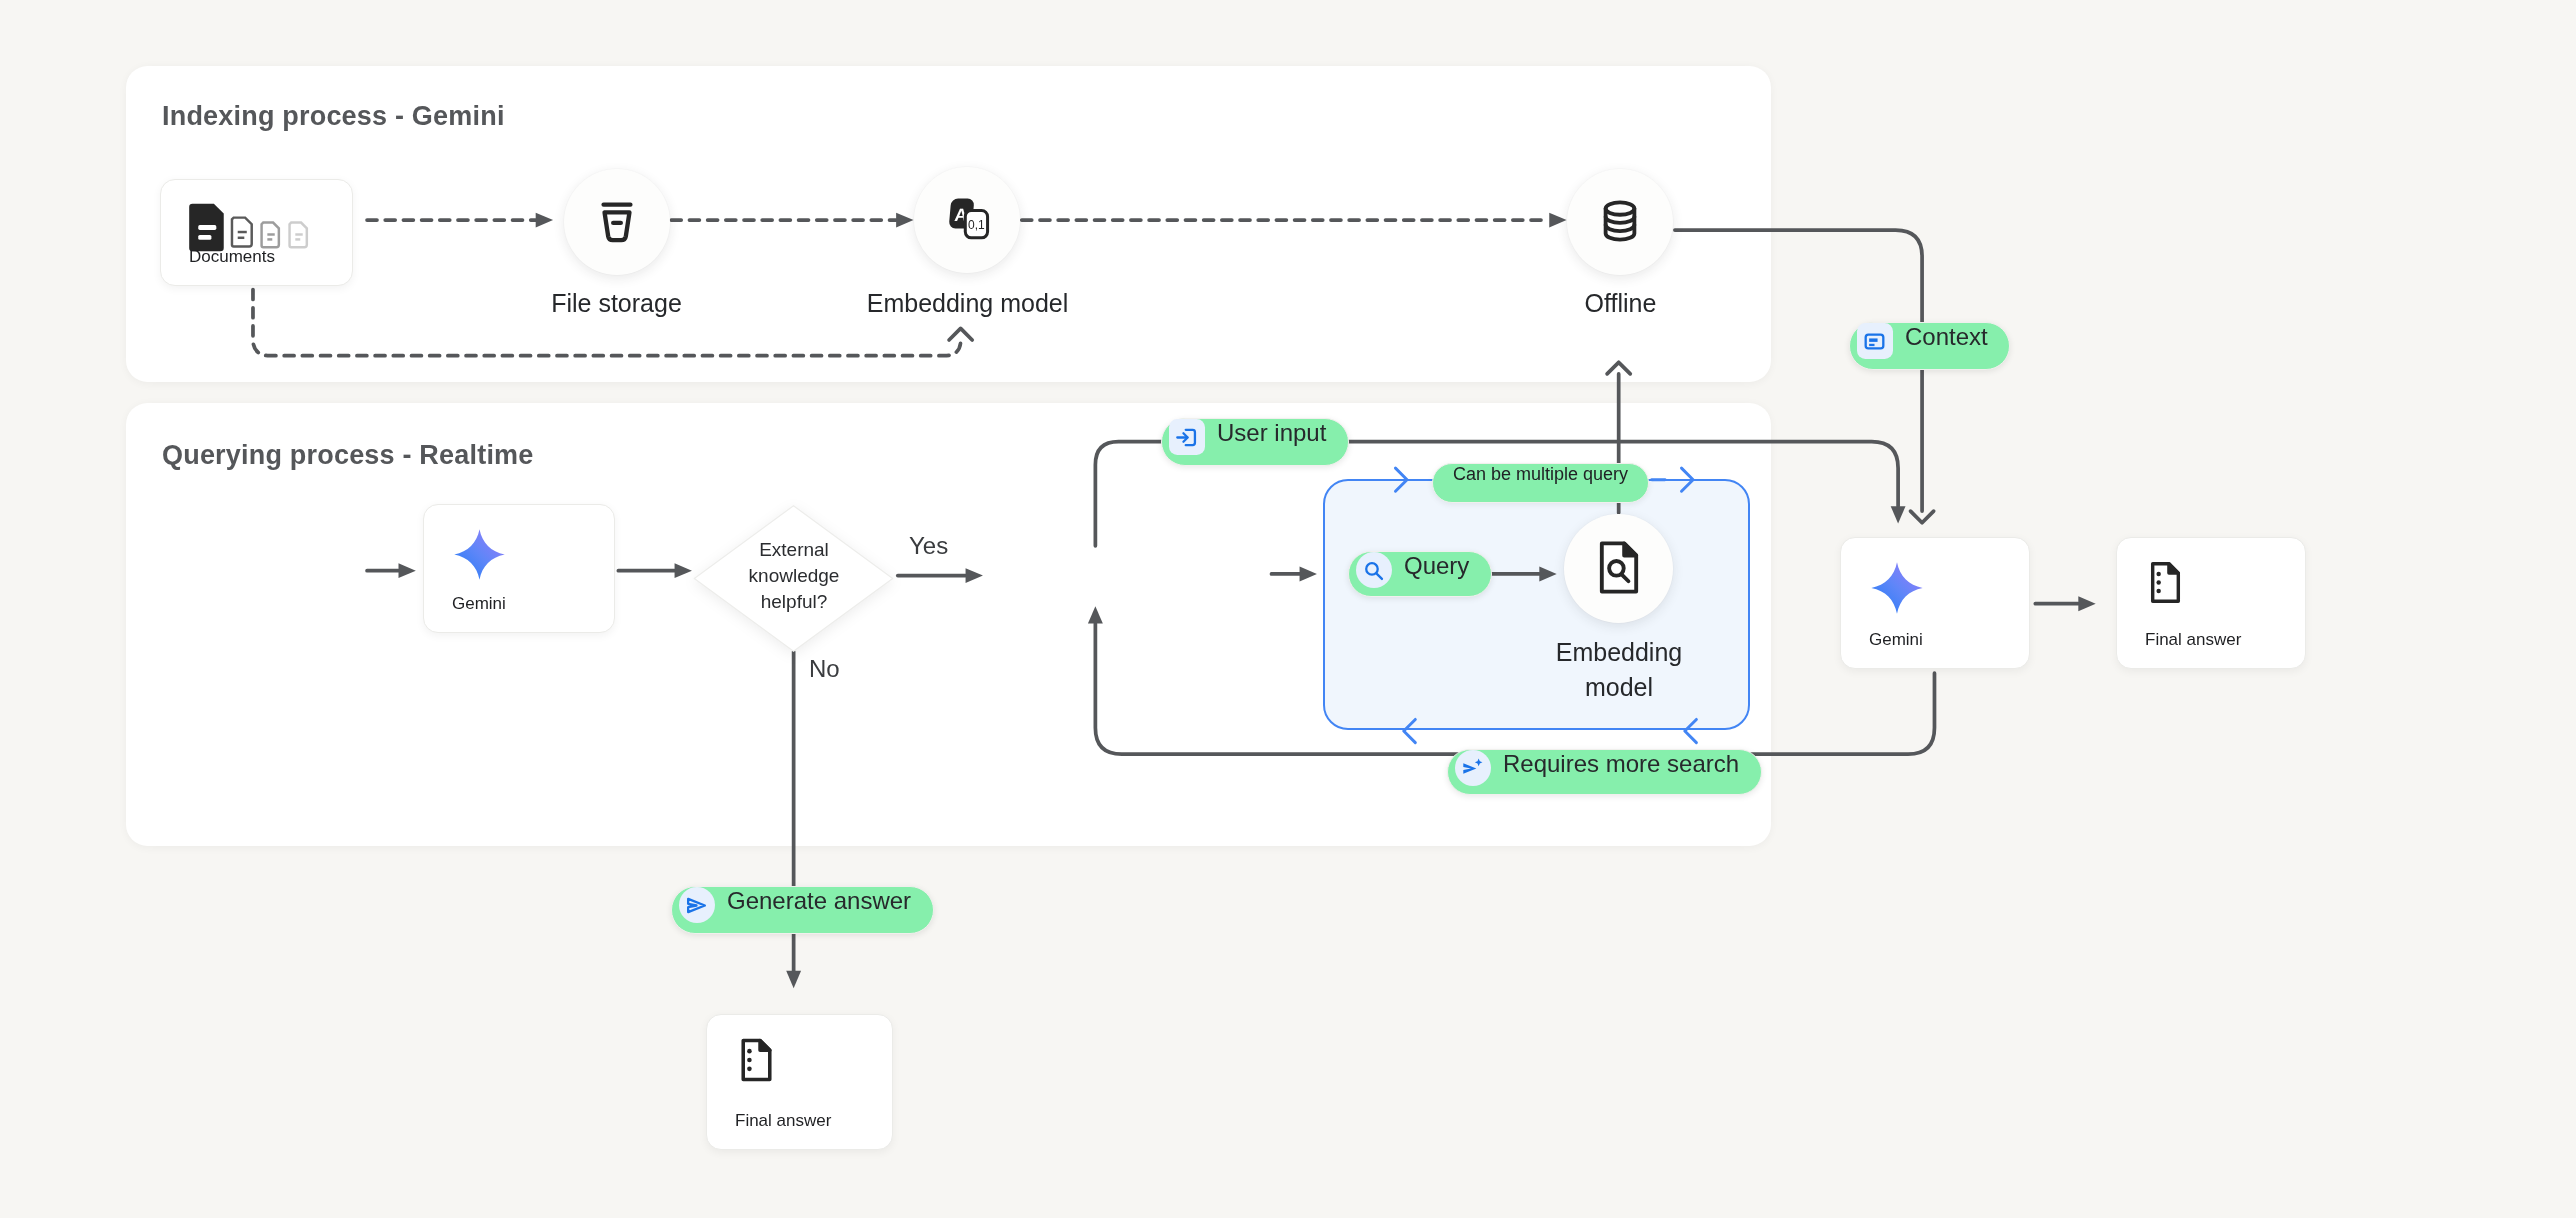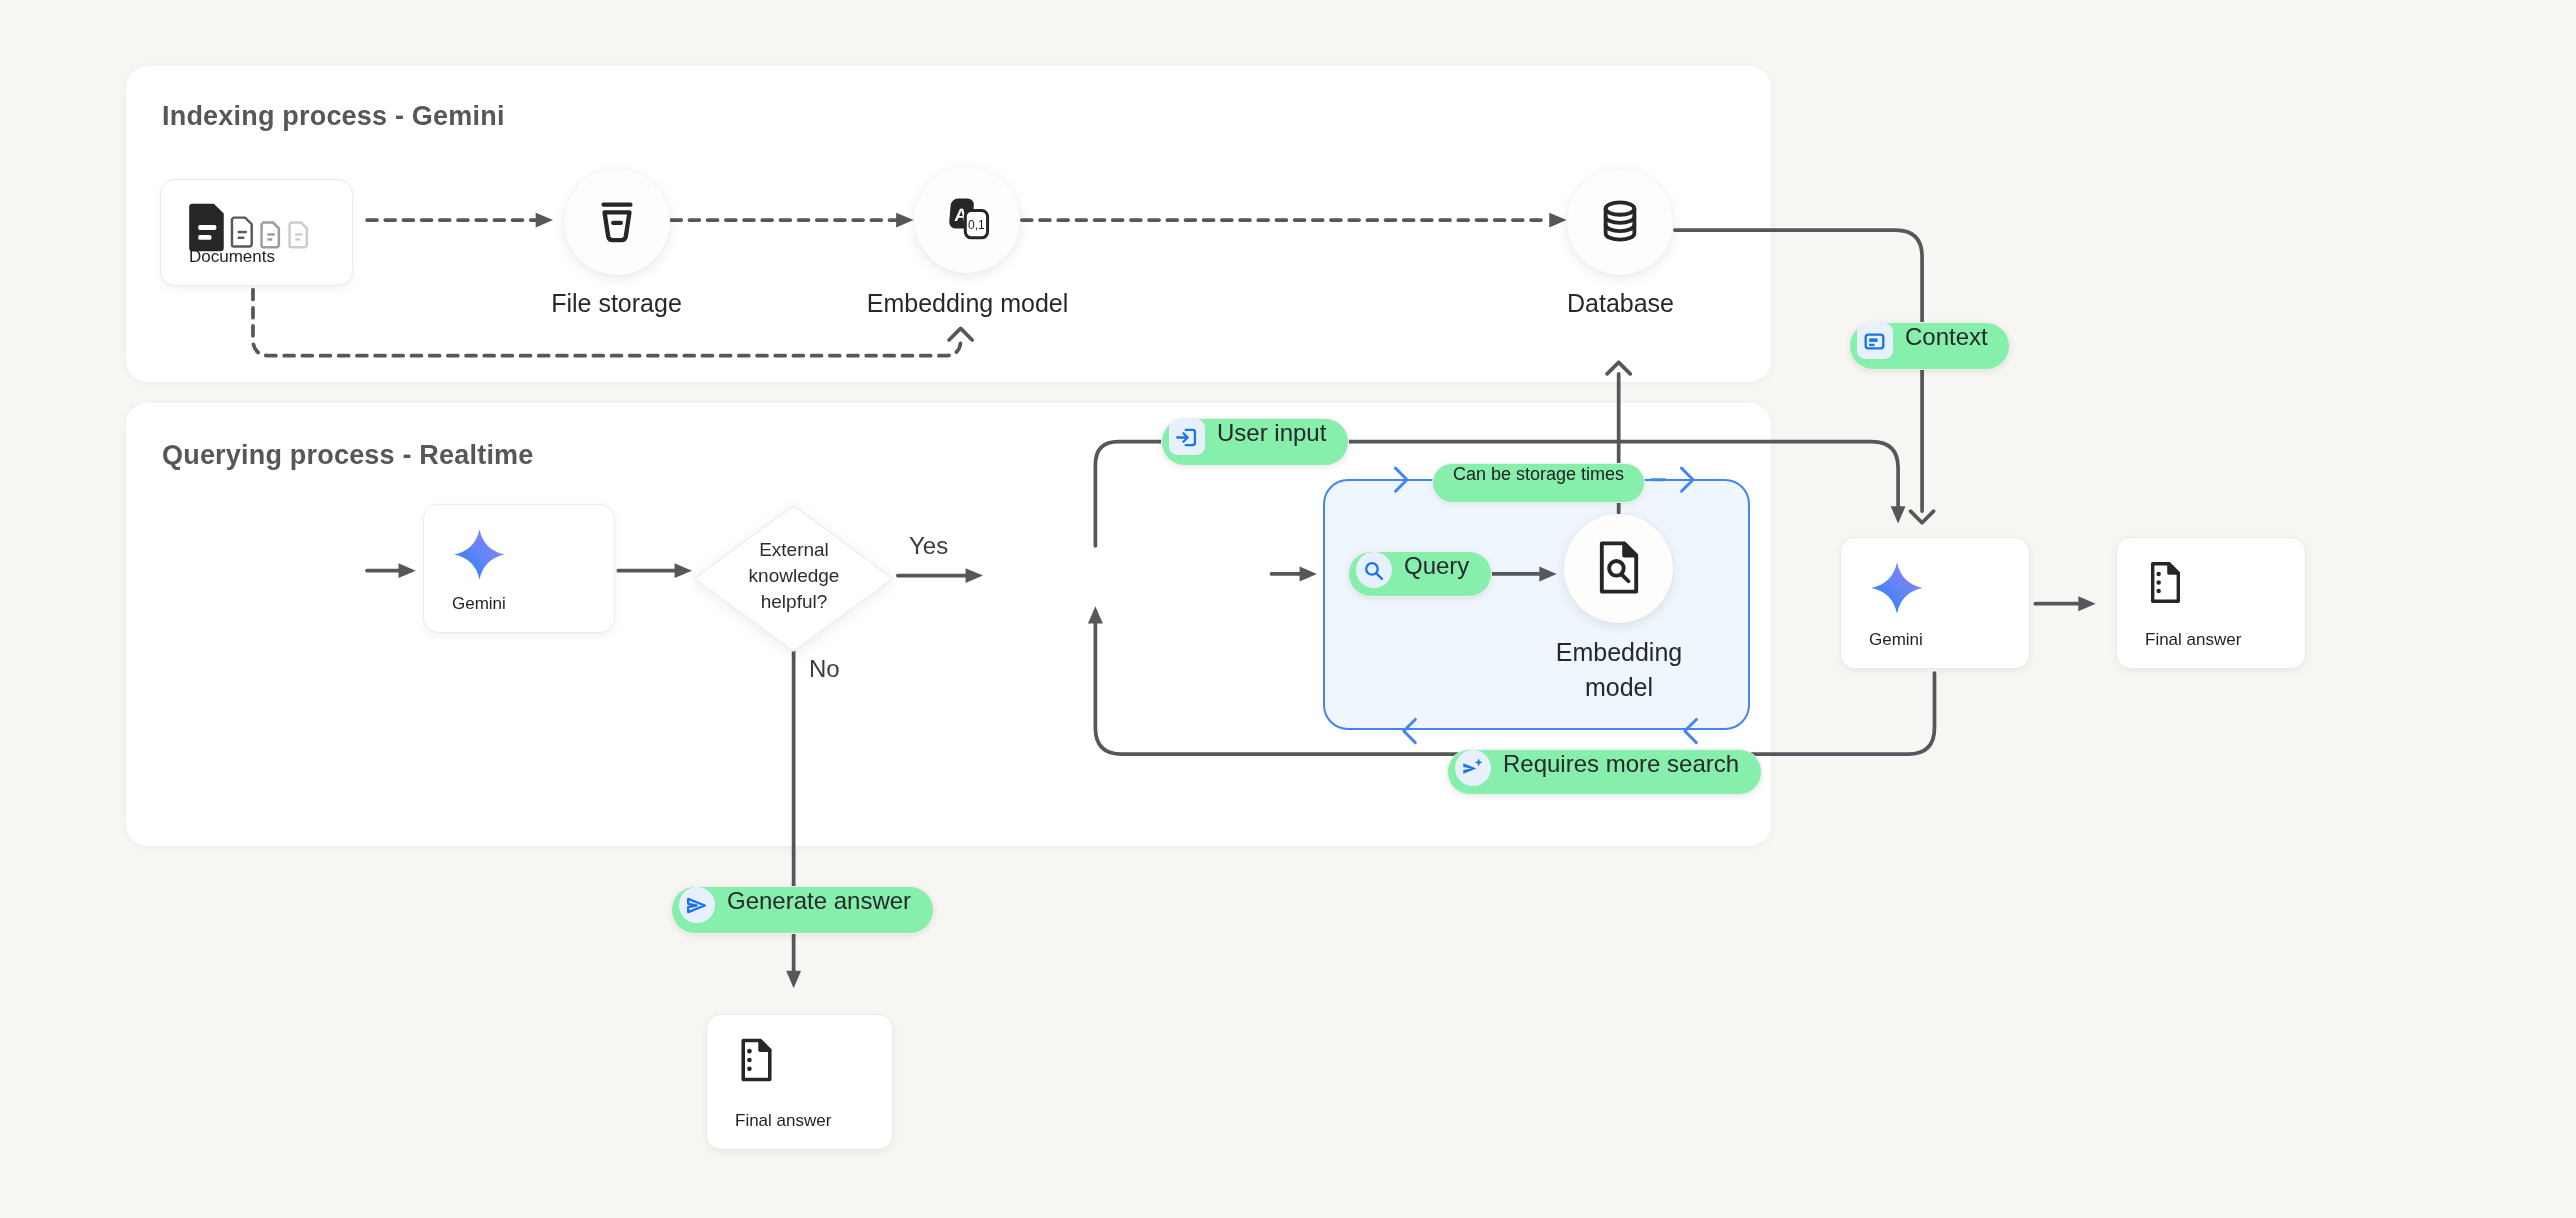--- a/index.html
+++ b/index.html
@@ -166,21 +166,21 @@
   <div class="circle-node" style="left:1567px; top:169px; width:106px; height:106px;">
     <span>
       <svg width="46" height="46" viewBox="0 0 48 48" fill="none" stroke="#262626" stroke-width="4" stroke-linecap="round">
         <ellipse cx="24" cy="11" rx="15" ry="6.5"></ellipse>
         <path d="M9,11 V37 A15,6.5 0 0 0 39,37 V11"></path>
         <path d="M9,19.5 A15,6.5 0 0 0 39,19.5"></path>
         <path d="M9,28 A15,6.5 0 0 0 39,28"></path>
       </svg>
     </span>
   </div>
-  <div class="circle-label" style="left:1488px; top:289px;">Database</div>
+  <div class="circle-label" style="left:1488px; top:289px;">Offline</div>
 
 
   <div class="card" style="left:423px; top:504px; width:192px; height:129px;">
     <span>
       <svg width="55" height="55" viewBox="0 0 72 72">
         <path d="M36,3 C39.5,21 51,32.5 69,36 C51,39.5 39.5,51 36,69 C32.5,51 21,39.5 3,36 C21,32.5 32.5,21 36,3 Z" fill="url(#gemgrad)"></path>
       </svg>
     </span>
     <span class="label">Gemini</span>
   </div>
@@ -210,21 +210,21 @@
       <svg width="23" height="23" viewBox="0 0 30 30">
         <rect x="3.5" y="6" width="23" height="18" rx="3.5" fill="none" stroke="#1a73e8" stroke-width="3"></rect>
         <rect x="8" y="11" width="11" height="4.5" fill="#1a73e8"></rect>
         <rect x="8" y="18" width="7" height="3" fill="#1a73e8"></rect>
       </svg>
     </span>
     <span>Context</span>
   </div>
 
   <div class="pill small" style="left:1432px; top:463px;">
-    <span>Can be storage times</span>
+    <span>Can be multiple query</span>
   </div>
 
   <div class="pill" style="left:1348px; top:551px; height:46px;">
     <span class="icon-bubble">
       <svg width="23" height="23" viewBox="0 0 30 30" fill="none" stroke="#1a73e8" stroke-width="3" stroke-linecap="round">
         <circle cx="13" cy="13" r="7.5"></circle>
         <path d="M18.7,18.7 L26,26"></path>
       </svg>
     </span>
     <span>Query</span>

